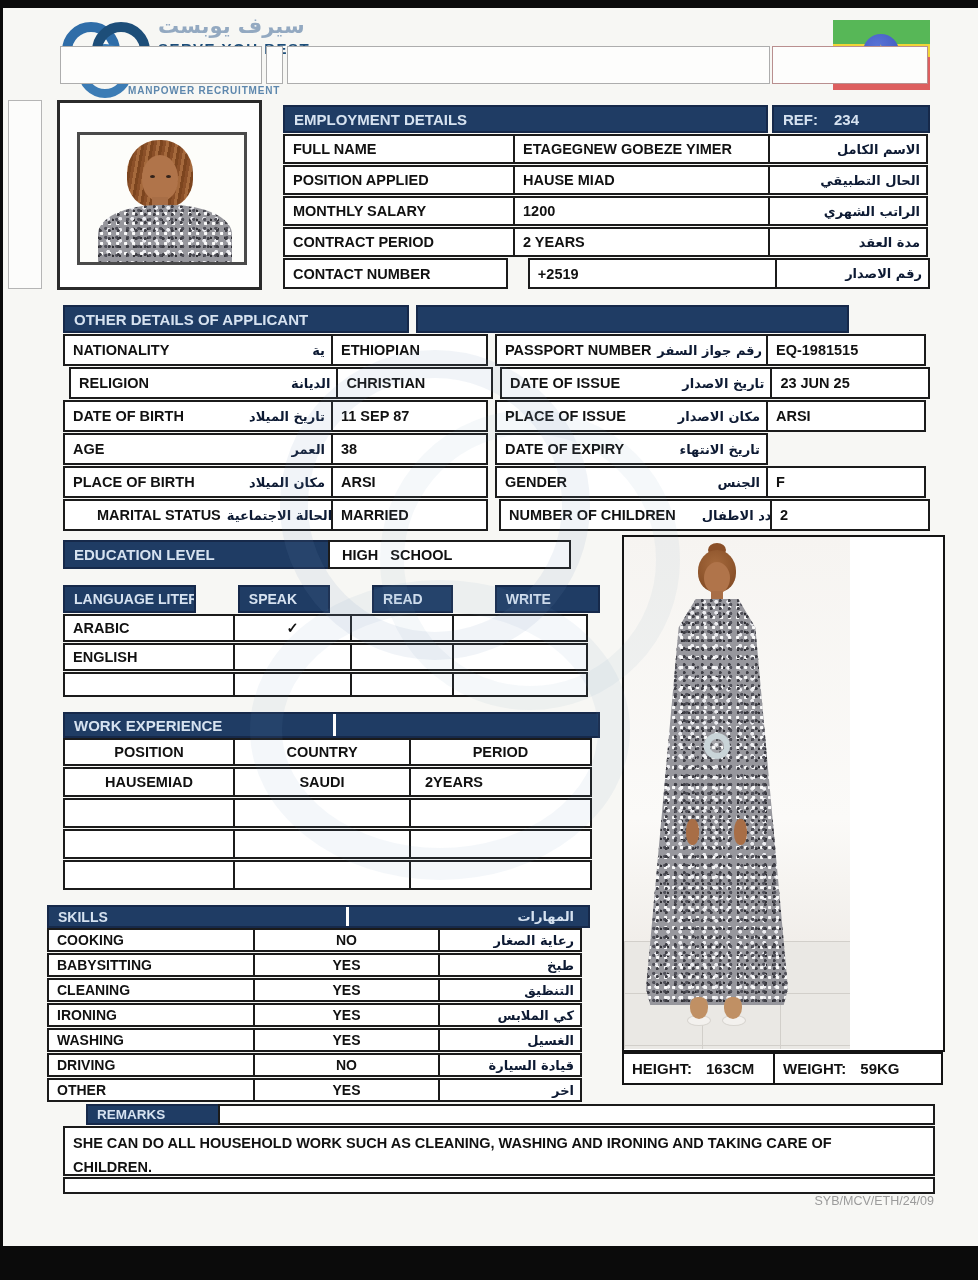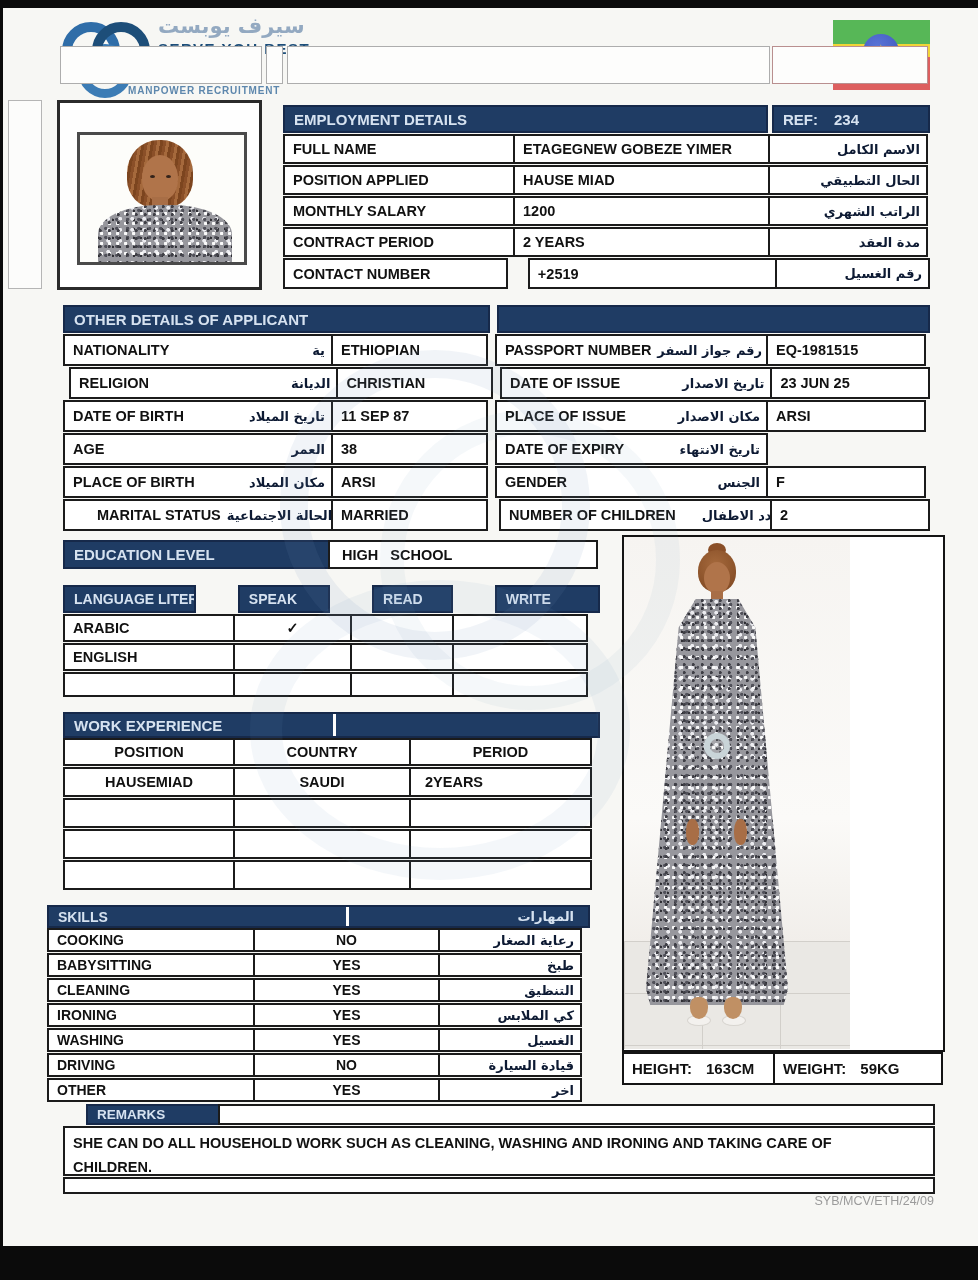--- a/index.html
+++ b/index.html
@@ -218,28 +218,28 @@
     </div>
     <div class="trow" style="height:31px;">
       <div class="tcell" style="width:232px;">
           <span class="lbl">CONTACT NUMBER</span>
         </div>
       <div class="tcell" style="width:257px;margin-left:20px;">
           <span class="val">+2519</span>
         </div>
       <div class="tcell split" style="width:160px;">
           <span></span>
-          <span class="ar">رقم الغسيل</span>
+          <span class="ar">رقم الاصدار</span>
         </div>
     </div>
   </div>
 
   <div class="tbl" style="left:63px;top:305px;width:867px;">
     <div class="trow" style="height:28px;">
-      <div class="tcell navy" style="width:427px;">
+      <div class="tcell navy" style="width:346px;">
         <span class="hdr">OTHER DETAILS OF APPLICANT</span>
       </div>
       <div class="gap7"></div>
       <div class="tcell navy" style="width:433px;margin-left:0;"></div>
     </div>
 
     <div class="trow" style="height:32px;">
       <div class="tcell split" style="width:270px;">
           <span class="lbl">NATIONALITY</span>
           <span class="ar">ية</span>
@@ -338,21 +338,21 @@
           <span class="val">2</span>
         </div>
     </div>
   </div>
 
   <div class="tbl" style="left:63px;top:540px;width:537px;">
     <div class="trow" style="height:29px;">
       <div class="tcell navy" style="width:267px;">
         <span class="hdr">EDUCATION LEVEL</span>
       </div>
-      <div class="tcell" style="width:270px;">
+      <div class="tcell" style="width:243px;">
         <span class="val" style="padding-left:12px;">HIGH   SCHOOL</span>
       </div>
     </div>
   </div>
 
   <div class="tbl" style="left:63px;top:585px;width:537px;">
     <div class="trow" style="height:28px;gap:44px;">
       <div class="tcell navy" style="width:172px;">
           <span class="hdr" style="font-size:14px;">LANGUAGE LITERACY</span>
         </div>

